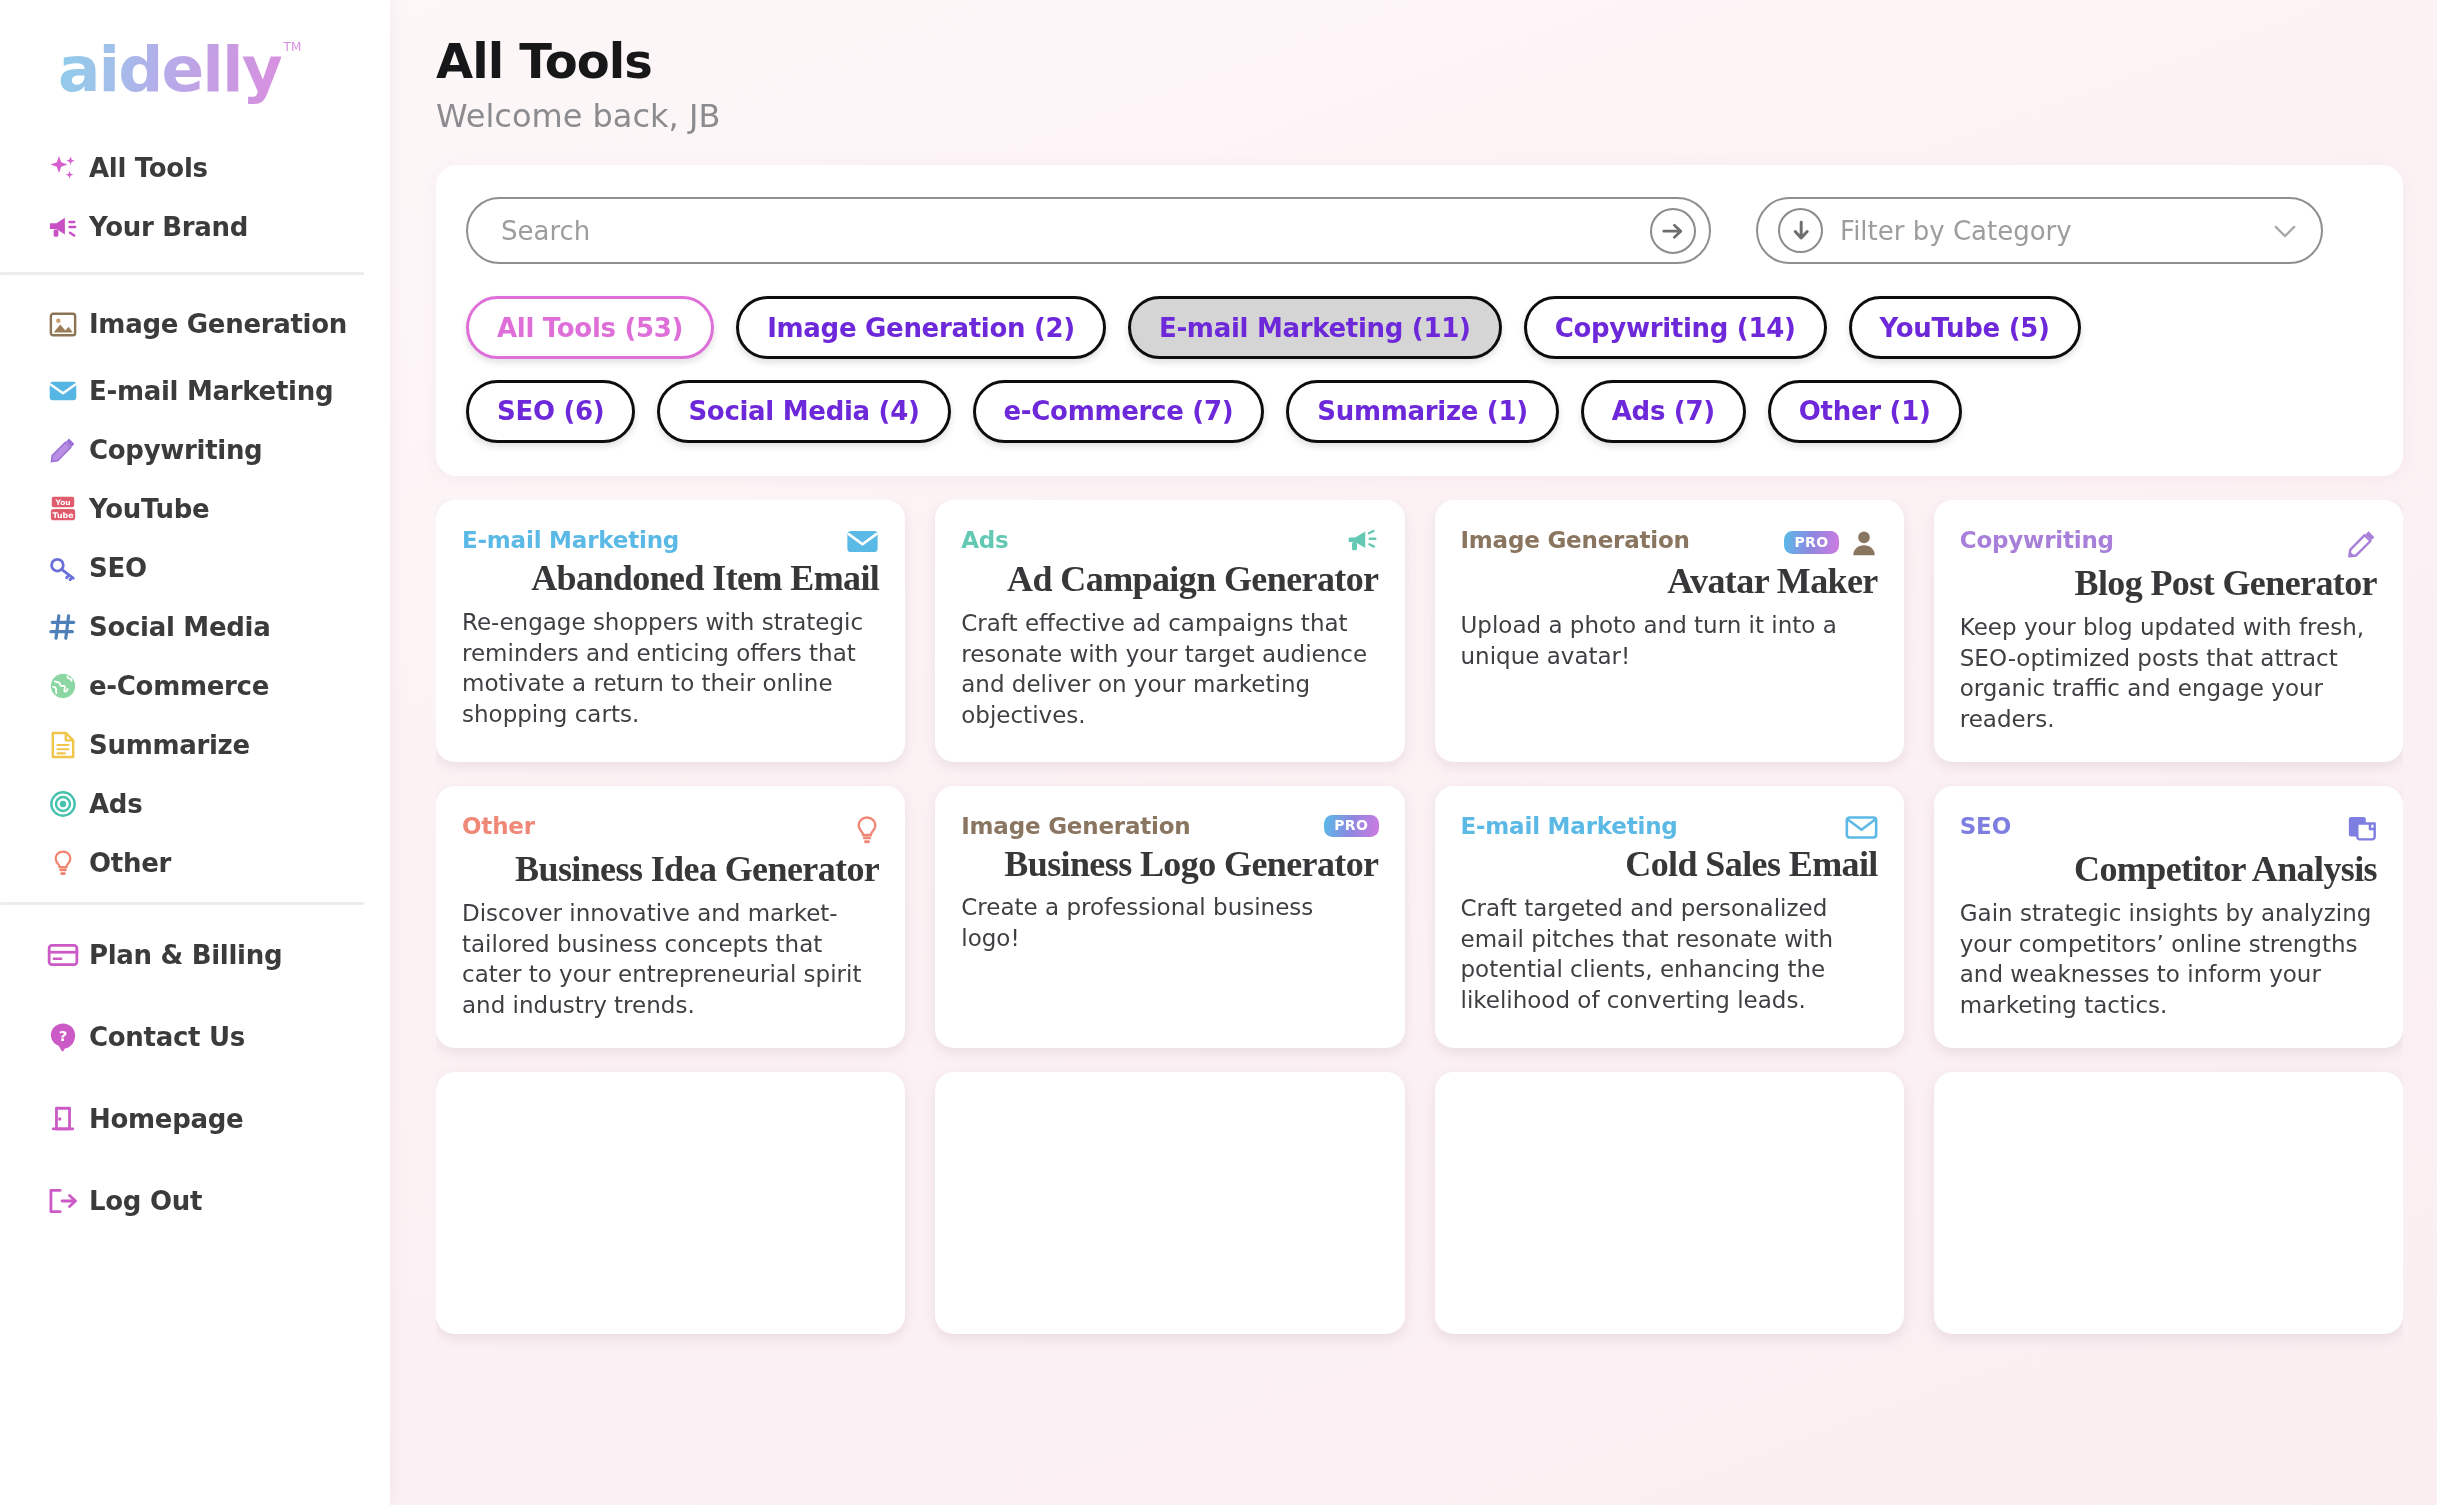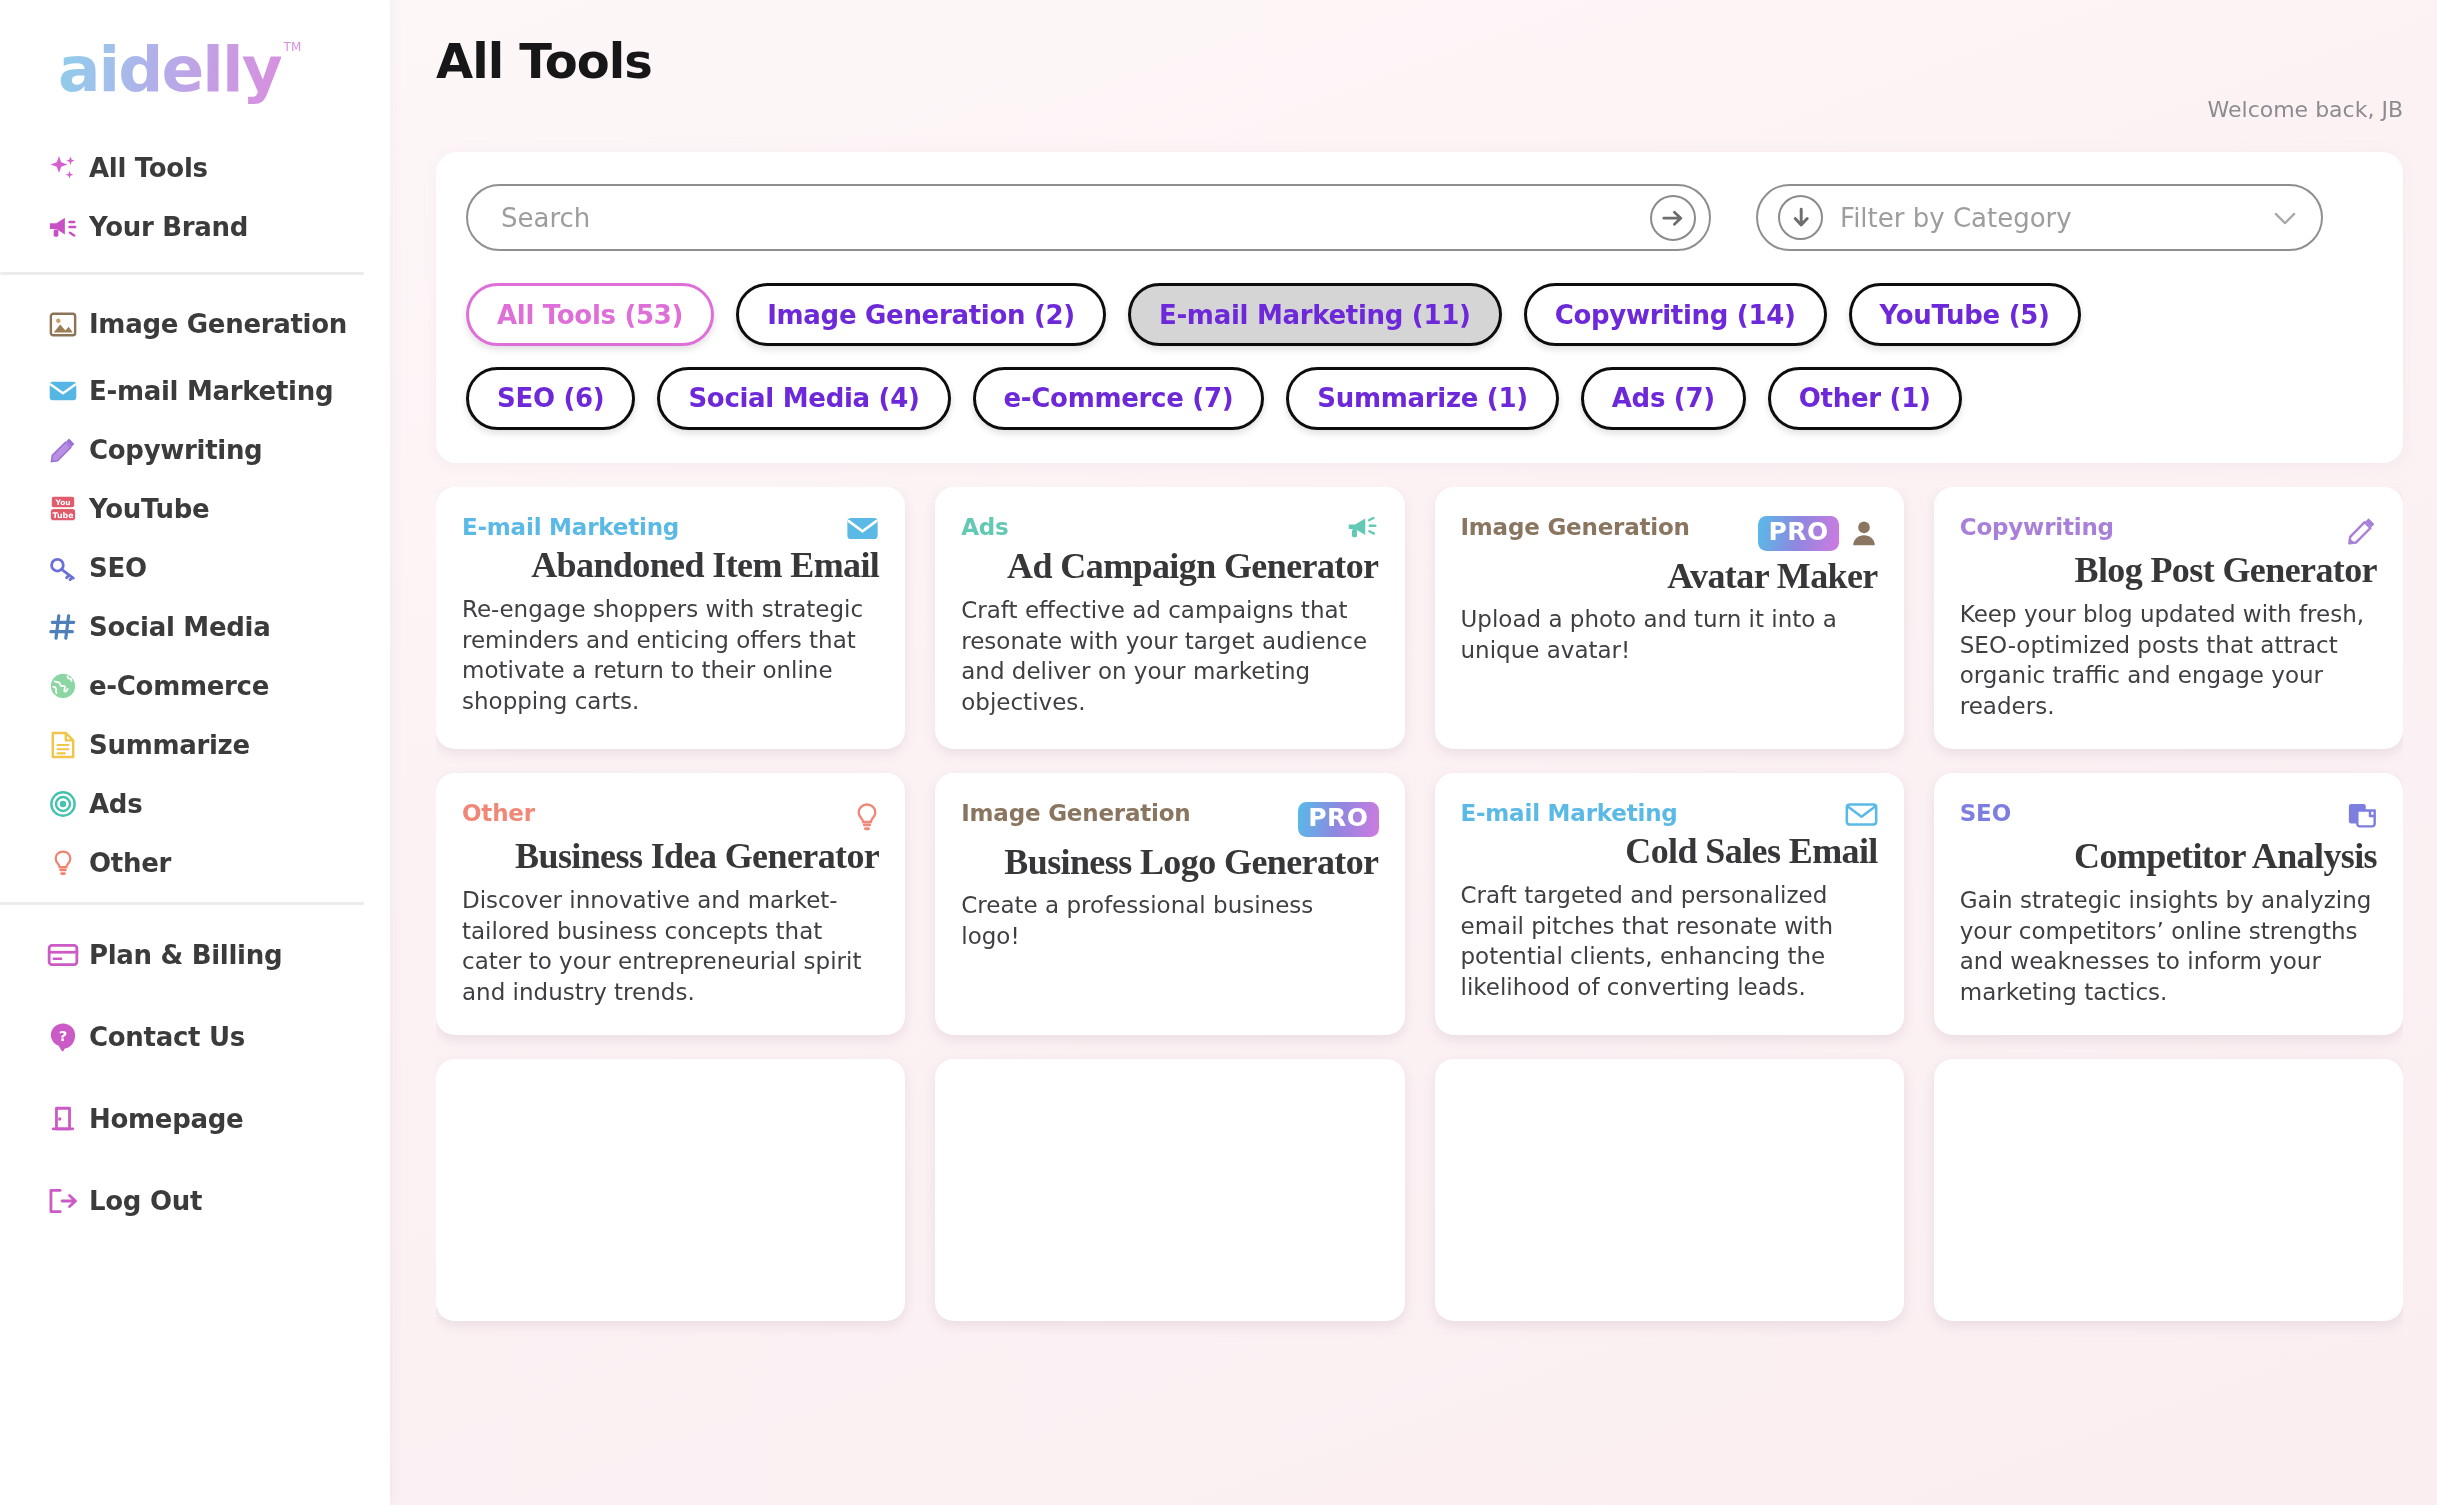--- a/index.html
+++ b/index.html
@@ -112,25 +112,24 @@
   }
 
   .page-title {
     font-size: 48px;
     font-weight: 700;
     color: #17171a;
     letter-spacing: -0.9px;
     font-family: "DejaVu Sans", sans-serif;
   }
   .page-sub {
-    font-size: 22px;
+    font-size: 32px;
     color: #8c8c90;
     margin-top: 8.4px;
     font-family: "DejaVu Sans", sans-serif;
-    text-align: right;
   }
 
   
   .filter-panel {
     margin-top: 30px;
     background: #ffffff;
     border-radius: 20.4px;
     padding: 32px 30px 33px 30px;
     box-shadow: 0 1.9px 15px rgba(150, 120, 140, 0.07);
   }
@@ -276,21 +275,21 @@
     font-family: "DejaVu Sans", sans-serif;
   }
   .card-badges {
     display: flex;
     align-items: center;
     gap: 11px;
     flex: 0 0 auto;
     padding-top: 0.9px;
   }
   .pro-badge {
-    font-size: 25px;
+    font-size: 14px;
     font-weight: 700;
     color: #ffffff;
     background: linear-gradient(100deg, #57bbe8 0%, #8f87e0 50%, #cf7ae0 100%);
     border-radius: 8.4px;
     padding: 2.8px 10.2px 3.7px 10.2px;
     letter-spacing: 0.4px;
     line-height: 1.15;
     font-family: "DejaVu Sans", sans-serif;
   }
   .card-icon { display: flex; align-items: center; }

